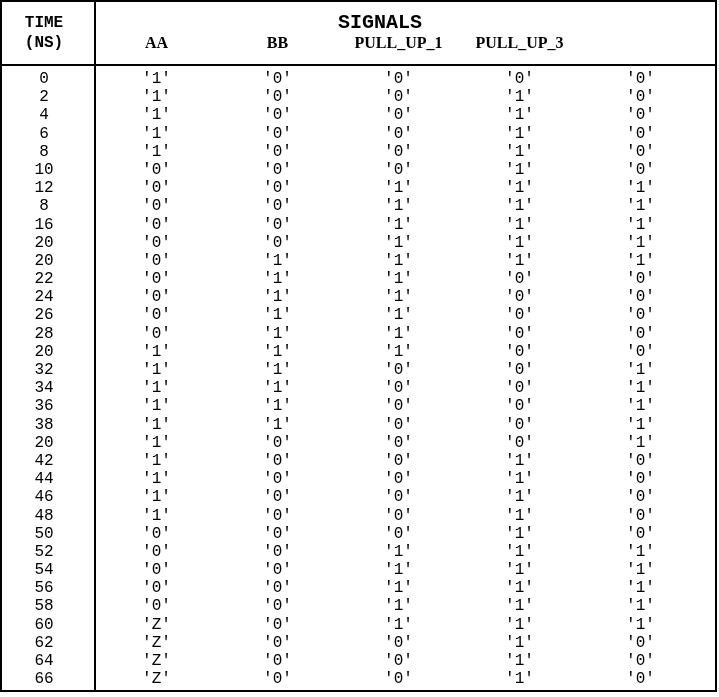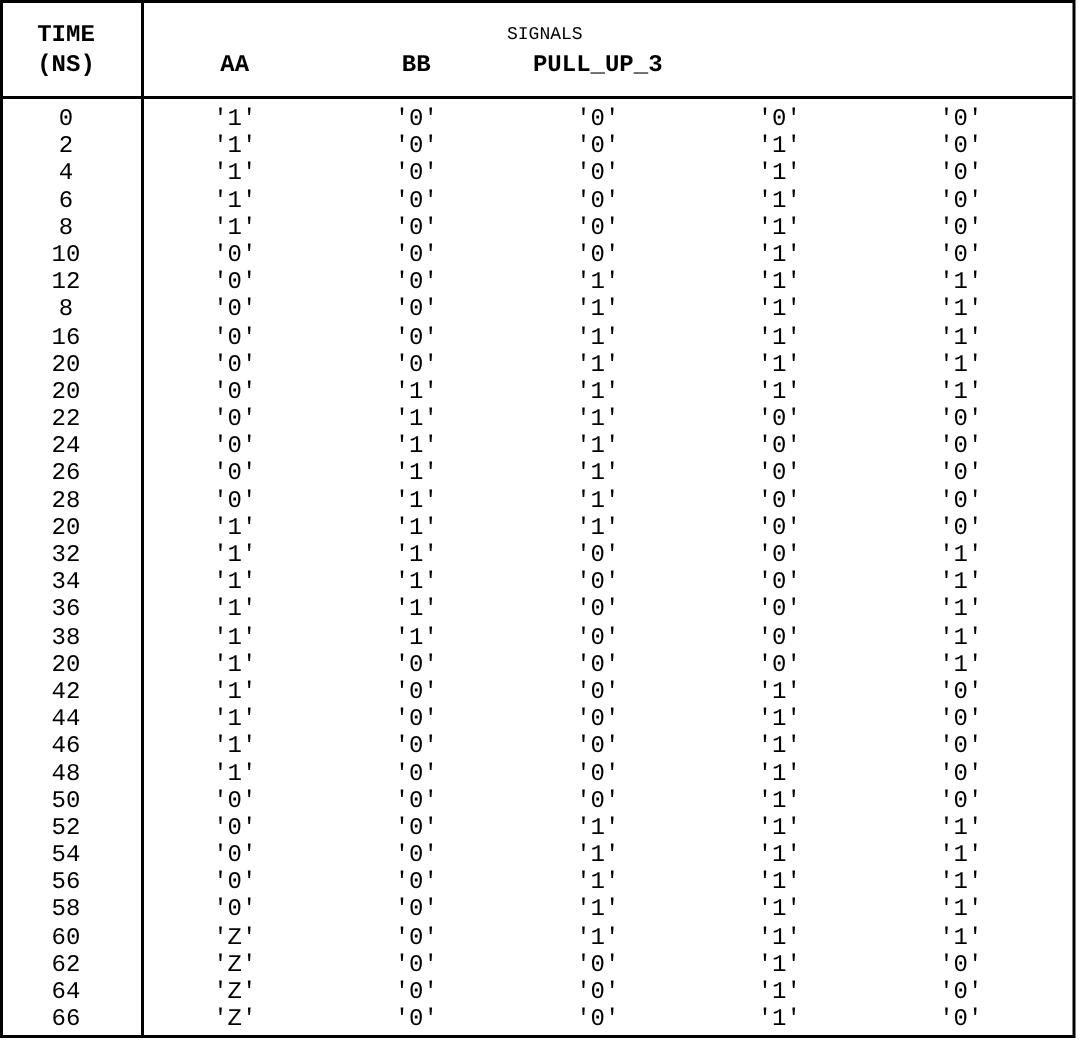--- a/index.html
+++ b/index.html
@@ -49,33 +49,34 @@
     box-sizing: border-box;
     text-align: center;
     font-weight: bold;
     font-size: 16px;
     line-height: 20px;
   }
   .signals-title {
     position: absolute;
     top: 11px;
     left: 336px;
-    font-weight: normal;
-    font-size: 12px;
+    font-weight: bold;
+    font-size: 20px;
     line-height: 20px;
   }
   .col-headers {
     position: absolute;
     top: 31px;
     left: 94px;
     display: grid;
     grid-template-columns: repeat(5, 121px);
     font-weight: bold;
     font-size: 16px;
     line-height: 20px;
+    font-family: Liberation Serif, serif;
   }
   .col-h {
     text-align: center;
   }
   .tbody {
     position: absolute;
     top: 64px;
     left: 0;
     width: 713px;
     padding-top: 4px;
@@ -107,20 +108,21 @@
     <div class="time-header">
       <div>TIME</div>
       <div>(NS)</div>
     </div>
 
     <div class="signals-title">SIGNALS</div>
 
     <div class="col-headers">
       <div class="col-h">AA</div>
       <div class="col-h">BB</div>
+      <div class="col-h">PULL_UP_1</div>
       <div class="col-h">PULL_UP_3</div>
     </div>
 
     <div class="tbody">
         <div class="row">
           <div class="cell time">0</div>
           <div class="cell val">'1'</div>
           <div class="cell val">'0'</div>
           <div class="cell val">'0'</div>
           <div class="cell val">'0'</div>

